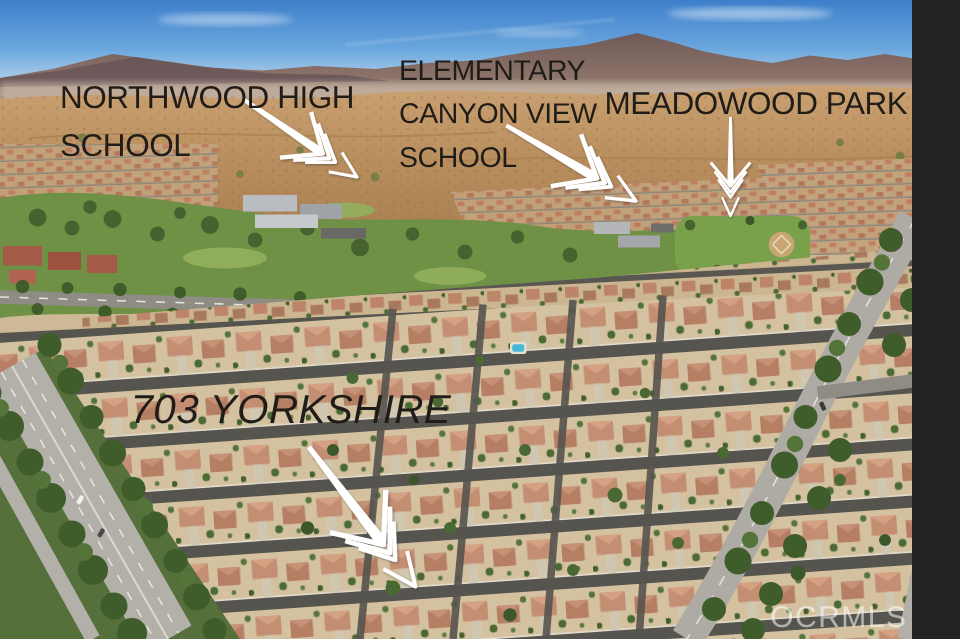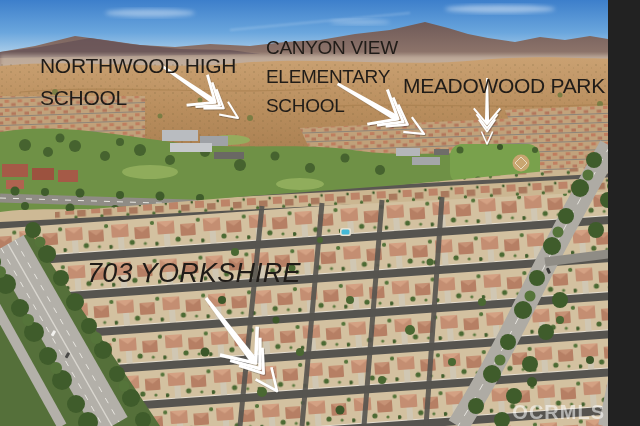--- a/index.html
+++ b/index.html
@@ -13,25 +13,25 @@
     position:absolute;
     color:var(--label-color,#201c18);
     font-weight:400;
     white-space:nowrap;
     letter-spacing:-0.3px;
     user-select:none;
   }
   .label div{display:block;}
   #label-northwood{left:40px;top:50px;font-size:21px;line-height:32px;}
   #label-canyon{left:266px;top:33px;font-size:19px;line-height:29px;}
-  #label-meadowood{left:403px;top:74px;font-size:21px;line-height:24px;}
+  #label-meadowood{left:403px;top:58px;font-size:21px;line-height:24px;}
   #label-yorkshire{left:87px;top:258px;font-size:27px;line-height:30px;letter-spacing:0.2px;font-style:italic;}
   #watermark{
     position:absolute;right:3px;bottom:2px;
-    font-size:20px;font-weight:bold;letter-spacing:1px;
+    font-size:20px;font-weight:normal;letter-spacing:1px;
     color:var(--watermark-color,rgba(255,255,255,0.55));
     text-align:center;
   }
 </style>
 </head>
 <body>
 
 <div id="stage">
 
   <svg id="scene" width="640" height="426" viewBox="0 0 640 426" aria-hidden="true">
@@ -337,22 +337,22 @@
       <use href="#arrow-shape" transform="translate(277,391) rotate(52.6) scale(1.17)"></use>
     </g>
   </svg>
 
   <div class="label" id="label-northwood">
     <div>NORTHWOOD HIGH</div>
     <div>SCHOOL</div>
   </div>
 
   <div class="label" id="label-canyon">
+    <div>ELEMENTARY</div>
     <div>CANYON VIEW</div>
-    <div>ELEMENTARY</div>
     <div>SCHOOL</div>
   </div>
 
   <div class="label" id="label-meadowood">
     <div>MEADOWOOD PARK</div>
   </div>
 
   <div class="label" id="label-yorkshire">
     <div>703 YORKSHIRE</div>
   </div>

